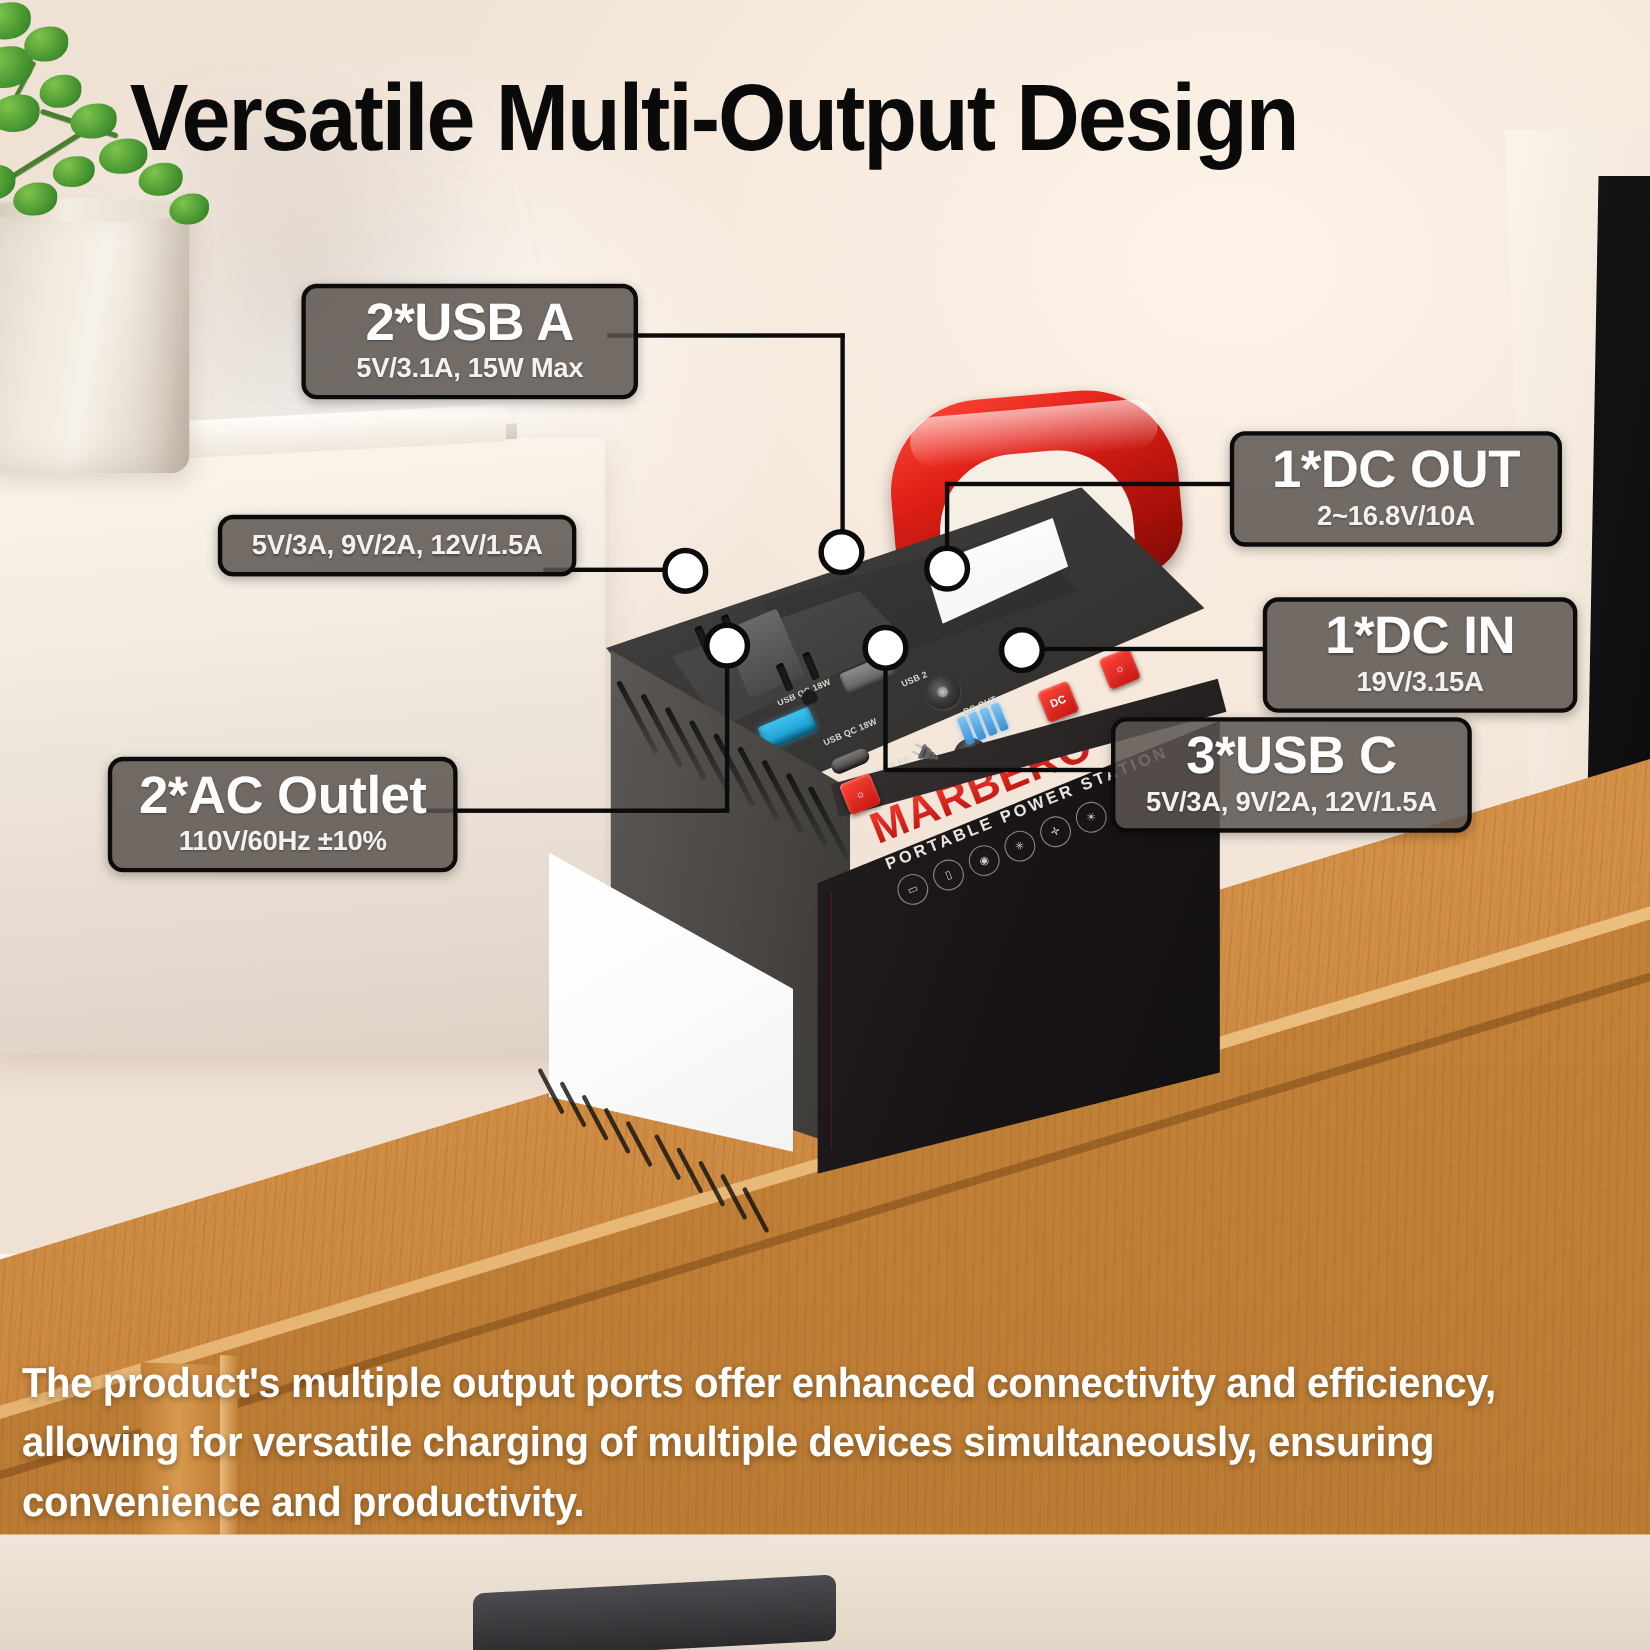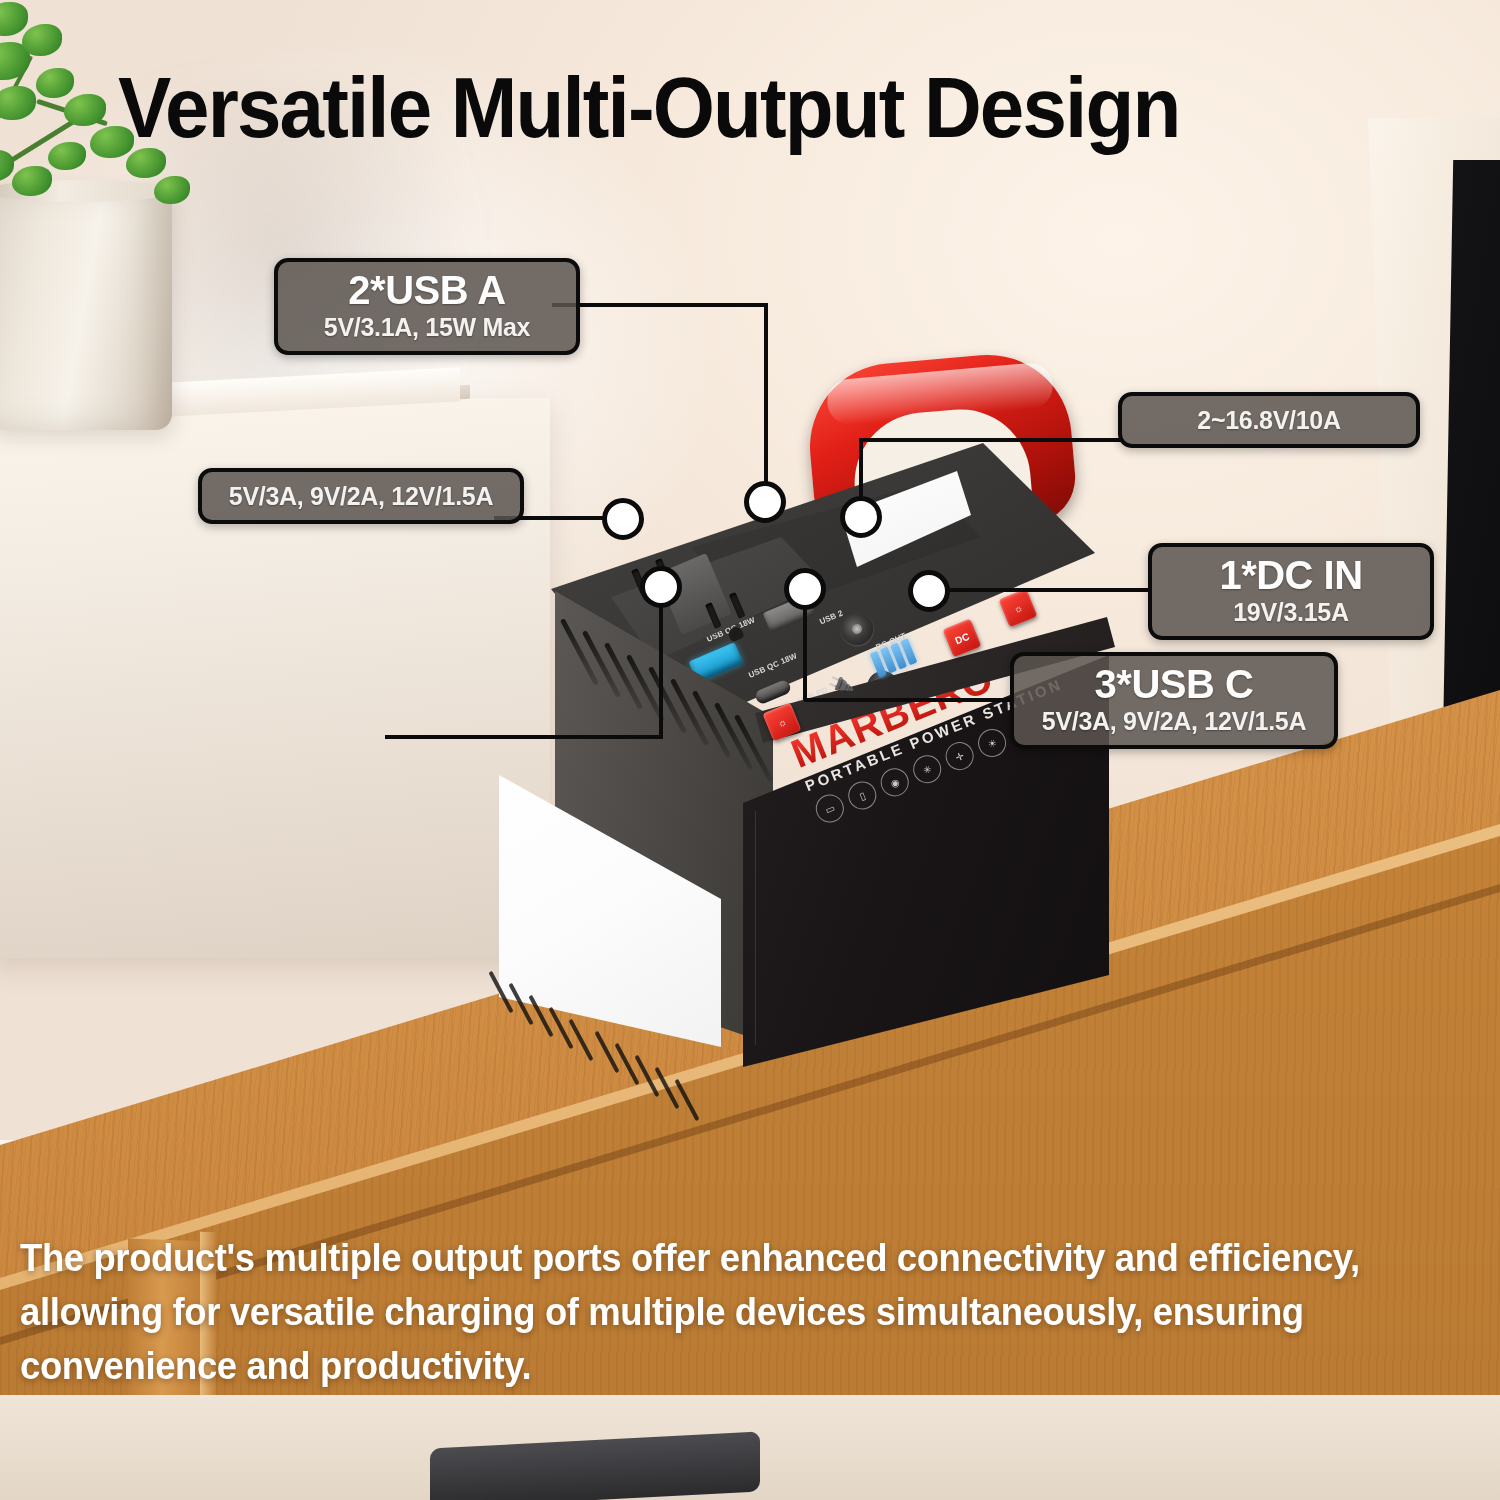--- a/index.html
+++ b/index.html
@@ -295,21 +295,21 @@
   .lbl{
     position:absolute;z-index:32;border-radius:14px;
     background:rgba(92,85,80,.86);
     border:4px solid #0b0b0b;
     padding:8px 18px 11px 18px;
     text-align:center;
     box-shadow:0 3px 10px rgba(0,0,0,.28);
   }
   .lbl .t{
     display:block;color:#fdfdfd;font-weight:800;line-height:1.02;
-    font-size:40px;letter-spacing:-.5px;
+    font-size:48px;letter-spacing:-.5px;
     text-shadow:0 1px 2px rgba(0,0,0,.35);
   }
   .lbl .s{
     display:block;color:#f4f2f0;font-weight:700;line-height:1.05;
     font-size:25px;letter-spacing:-.3px;margin-top:3px;
     text-shadow:0 1px 2px rgba(0,0,0,.35);
   }
 
   
   #title{
@@ -496,22 +496,27 @@
 
   <div class="lbl" style="left:274px;top:258px;width:262px;">
     <span class="t">2*USB A</span>
     <span class="s">5V/3.1A, 15W Max</span>
   </div>
 
   <div class="lbl" style="left:198px;top:468px;width:282px;">
     <span class="s">5V/3A, 9V/2A, 12V/1.5A</span>
   </div>
 
+  <div class="lbl" style="left:98px;top:688px;width:274px;">
+    <span class="t">2*AC Outlet</span>
+    <span class="s">110V/60Hz ±10%</span>
+  </div>
 
   <div class="lbl" style="left:1118px;top:392px;width:258px;">
+    <span class="t">1*DC OUT</span>
     <span class="s">2~16.8V/10A</span>
   </div>
 
   <div class="lbl" style="left:1148px;top:543px;width:242px;">
     <span class="t">1*DC IN</span>
     <span class="s">19V/3.15A</span>
   </div>
 
   <div class="lbl" style="left:1010px;top:652px;width:284px;">
     <span class="t">3*USB C</span>

